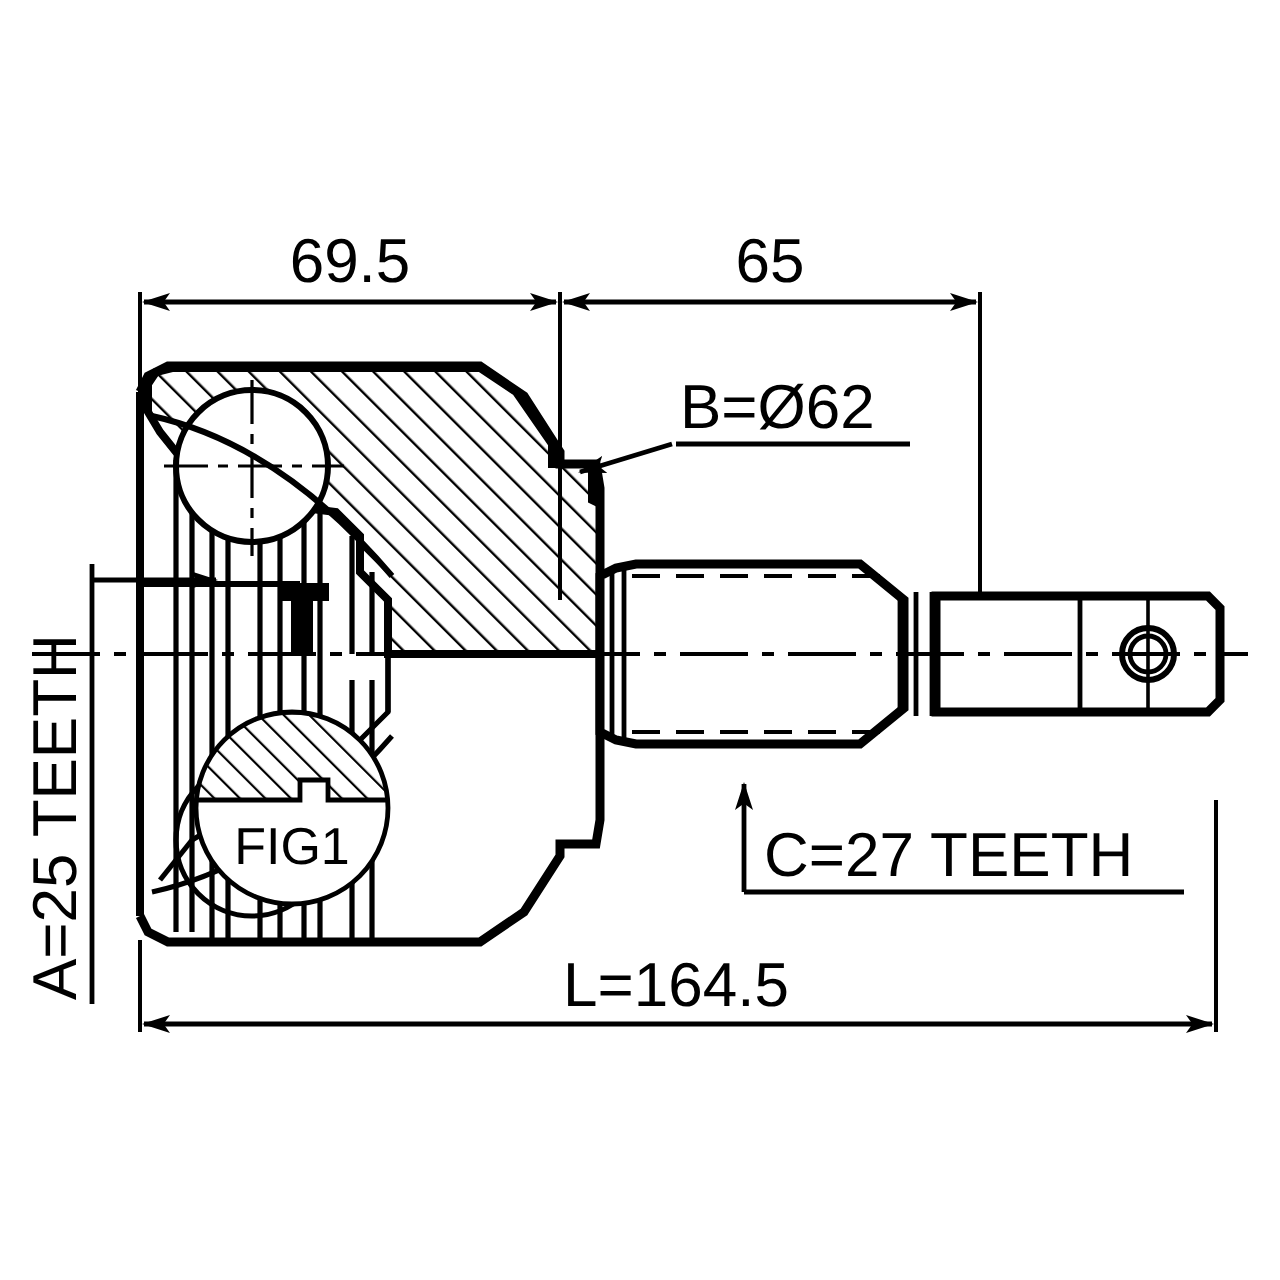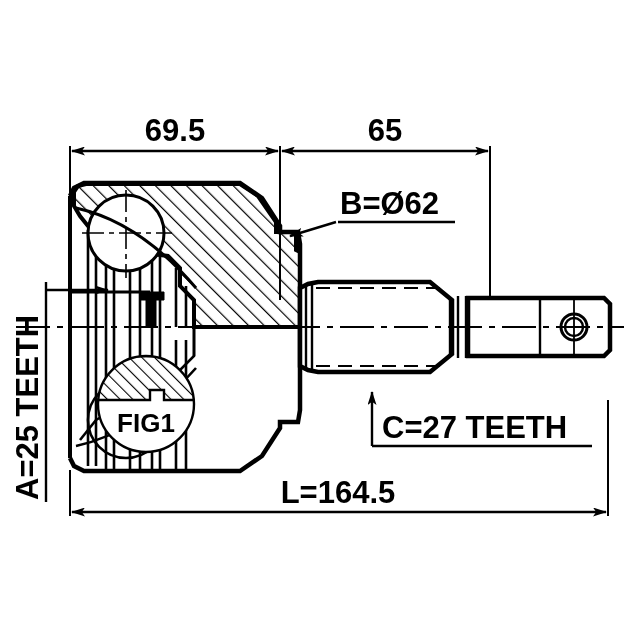--- a/index.html
+++ b/index.html
@@ -11,21 +11,20 @@
     width: 640px;
     height: 640px;
     font-family: "Liberation Sans", sans-serif;
     overflow: hidden;
   }
   #root {
     position: relative;
     width: 640px;
     height: 568px;
     background: #ffffff;
-    font-weight: bold;
   }
   svg.drawing {
     position: absolute;
     left: 0;
     top: 0;
     width: 640px;
     height: 640px;
     display: block;
   }
   text {

